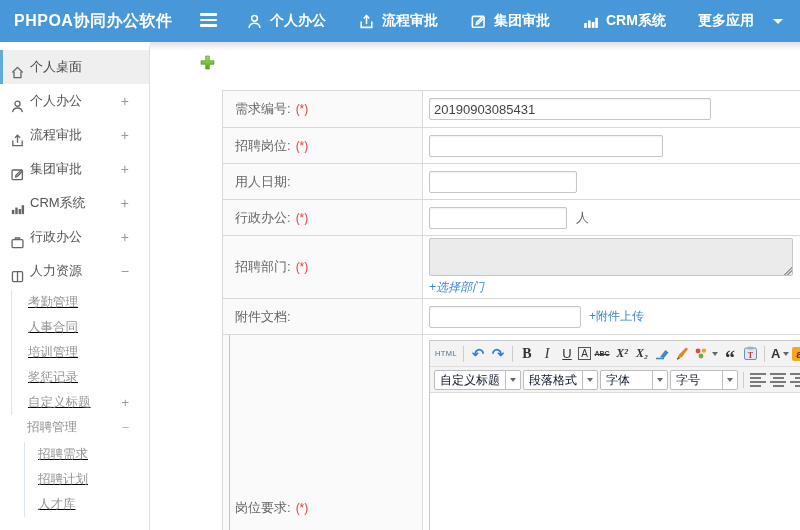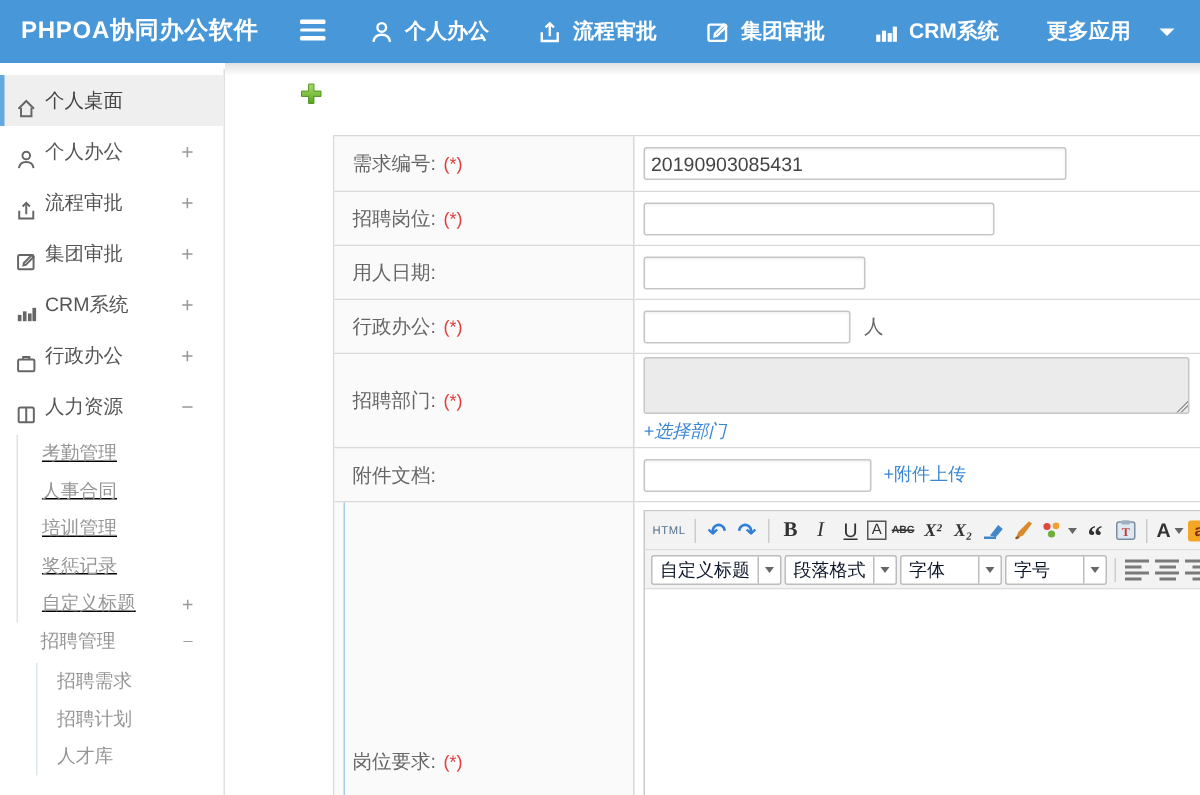--- a/index.html
+++ b/index.html
@@ -22,21 +22,21 @@
   .s-item .sico{position:absolute;left:10px;top:9px;color:#666;}
   .s-item .s-exp{position:absolute;right:20px;top:0;color:#999;font-size:14px;}
   .s-item.active{background:#efefef;border-left:3px solid #63a9dd;padding-left:27px;color:#444;}
   .s-item.active .sico{left:7px;}
   .sub2{list-style:none;margin:2px 0 0 11px;padding:0;border-left:1px solid #e2e2e2;text-decoration:underline;}
   .sub2 li{position:relative;height:25px;line-height:25px;font-size:12.5px;color:#959595;padding-left:16px;cursor:pointer;}
   .sub2 li .s-exp{position:absolute;right:20px;top:0;color:#999;font-size:13px;}
   .group3{list-style:none;margin:0;padding:0;}
   .g3-head{position:relative;height:25px;line-height:25px;font-size:12.5px;color:#959595;padding-left:27px;cursor:pointer;font-family:Liberation Serif, serif;}
   .g3-head .s-exp{position:absolute;right:20px;top:0;color:#999;font-size:13px;}
-  .sub3{list-style:none;margin:2px 0 0 24px;padding:0;border-left:1px solid #dfe7ee;}
+  .sub3{list-style:none;margin:2px 0 0 24px;padding:0;border-left:1px solid #dfe7ee;text-decoration:underline;}
   .sub3 li{height:25px;line-height:25px;font-size:12.5px;color:#959595;padding-left:13px;cursor:pointer;}
 
   
   .main{position:absolute;left:150px;top:42px;width:650px;height:488px;background:#fff;overflow:hidden;}
   .top-fade{position:absolute;left:0;top:0;width:100%;height:8px;background:linear-gradient(#e0e0e0,#fdfdfd);}
   .page-title-row{position:absolute;left:50px;top:13px;display:flex;align-items:center;gap:7px;}
   .page-title-row h1{margin:0;font-size:15px;font-weight:bold;color:#2e4e70;}
 
   
   .form-table{position:absolute;left:72px;top:48px;width:740px;border:1px solid #d9d9d9;}

